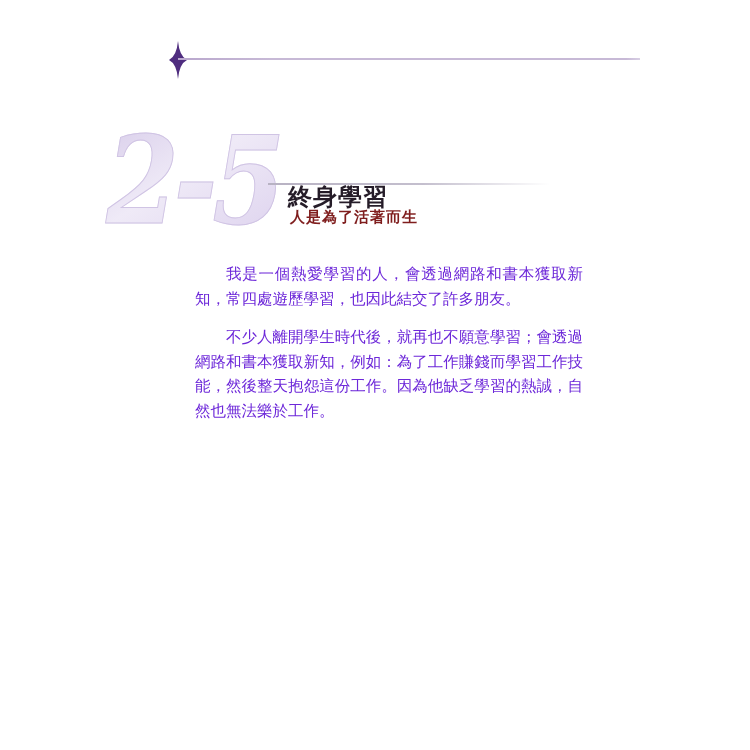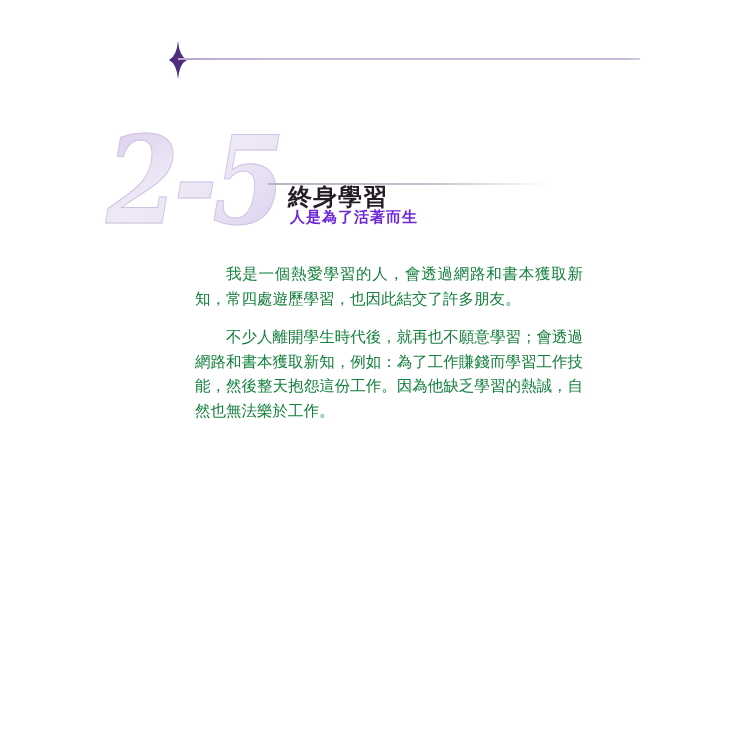--- a/index.html
+++ b/index.html
@@ -25,25 +25,25 @@
   }
 
   
   .chapter-title{position:absolute;left:288px;top:148px;
     font-family:"DejaVu Serif","Liberation Serif",serif;
     font-size:24px;line-height:28px;font-weight:bold;color:#251c28;letter-spacing:1px;margin-top:35px;}
   .title-rule{position:absolute;left:268px;top:183px;width:282px;height:2px;
     background:linear-gradient(to right,#b8b2c3 0%,#c4bfce 55%,rgba(196,191,206,0) 100%);}
   .chapter-subtitle{position:absolute;left:290px;top:195px;
     font-family:"DejaVu Sans","Liberation Sans",sans-serif;
-    font-size:15px;line-height:20px;color:#6d28d9;letter-spacing:1px;}
+    font-size:15px;line-height:20px;color:#7f1d1d;letter-spacing:1px;}
 
   
   .content{position:absolute;left:195px;top:262px;width:388px;
-    font-size:15.5px;line-height:24.5px;color:#15803d;
+    font-size:15.5px;line-height:24.5px;color:#6d28d9;
     text-align:justify;text-justify:inter-ideograph;}
   .content p{margin:0 0 14px 0;text-indent:2em;}
 
   
   .page-number{position:absolute;left:143px;top:703px;
     font-family:"DejaVu Serif",serif;font-size:13px;color:#8d8d8d;letter-spacing:1px;text-align:center;}
 </style>
 </head>
 <body>
 

